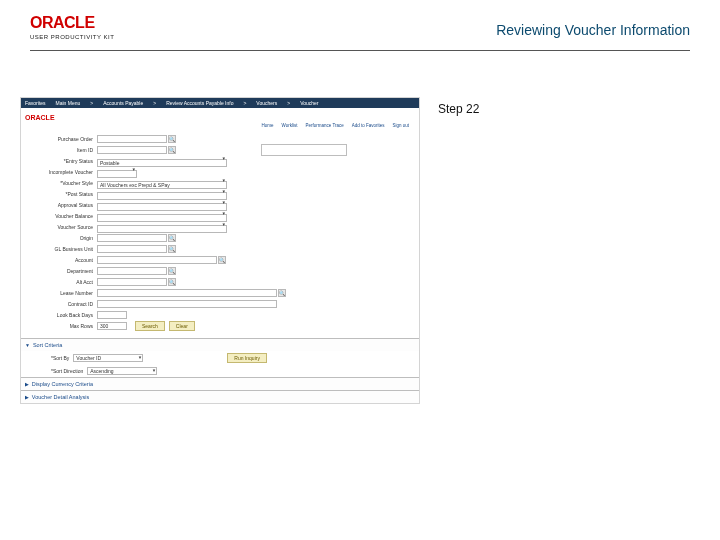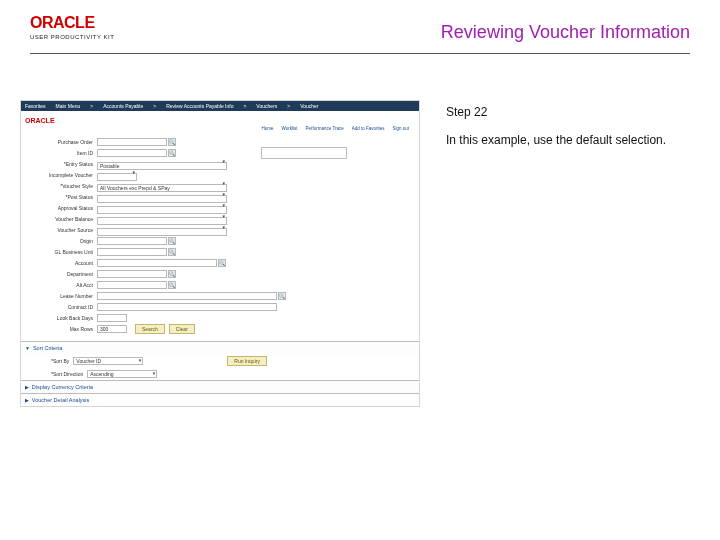--- a/index.html
+++ b/index.html
@@ -26,33 +26,33 @@
     letter-spacing: -0.5px;
     color: #d00000;
   }
   .upk {
     font-size: 6px;
     letter-spacing: 0.5px;
     color: #222;
     margin-top: 2px;
   }
   .page-title {
-    font-size: 18px;
-    color: #a21caf;
+    font-size: 14px;
+    color: #0c4a6e;
     padding-top: 8px;
   }
   .hrule {
     border: none;
     border-top: 1px solid #555;
     margin: 0 30px 6px 30px;
   }
   .main {
     display: flex;
     padding: 40px 12px 0 20px;
-    gap: 26px;
+    gap: 18px;
   }
   .app-shot {
     width: 400px;
     flex: 0 0 400px;
     border: 1px solid #d4d4d4;
   }
   .shot-tabs {
     display: flex;
     background: #1f3b5a;
     color: #fff;
@@ -312,15 +312,14 @@
     <div class="section-bar">
         <span class="tri">▶</span>
         <span>Voucher Detail Analysis</span>
       </div>
 
     <div class="callout-box" style="top:46px; left:240px;"></div>
   </div>
 
   <div class="instructions">
     <p class="step-label">Step 22</p>
-    <p>In this example, use the default selection.</p>
   </div>
 </div>
 
 </body></html>

